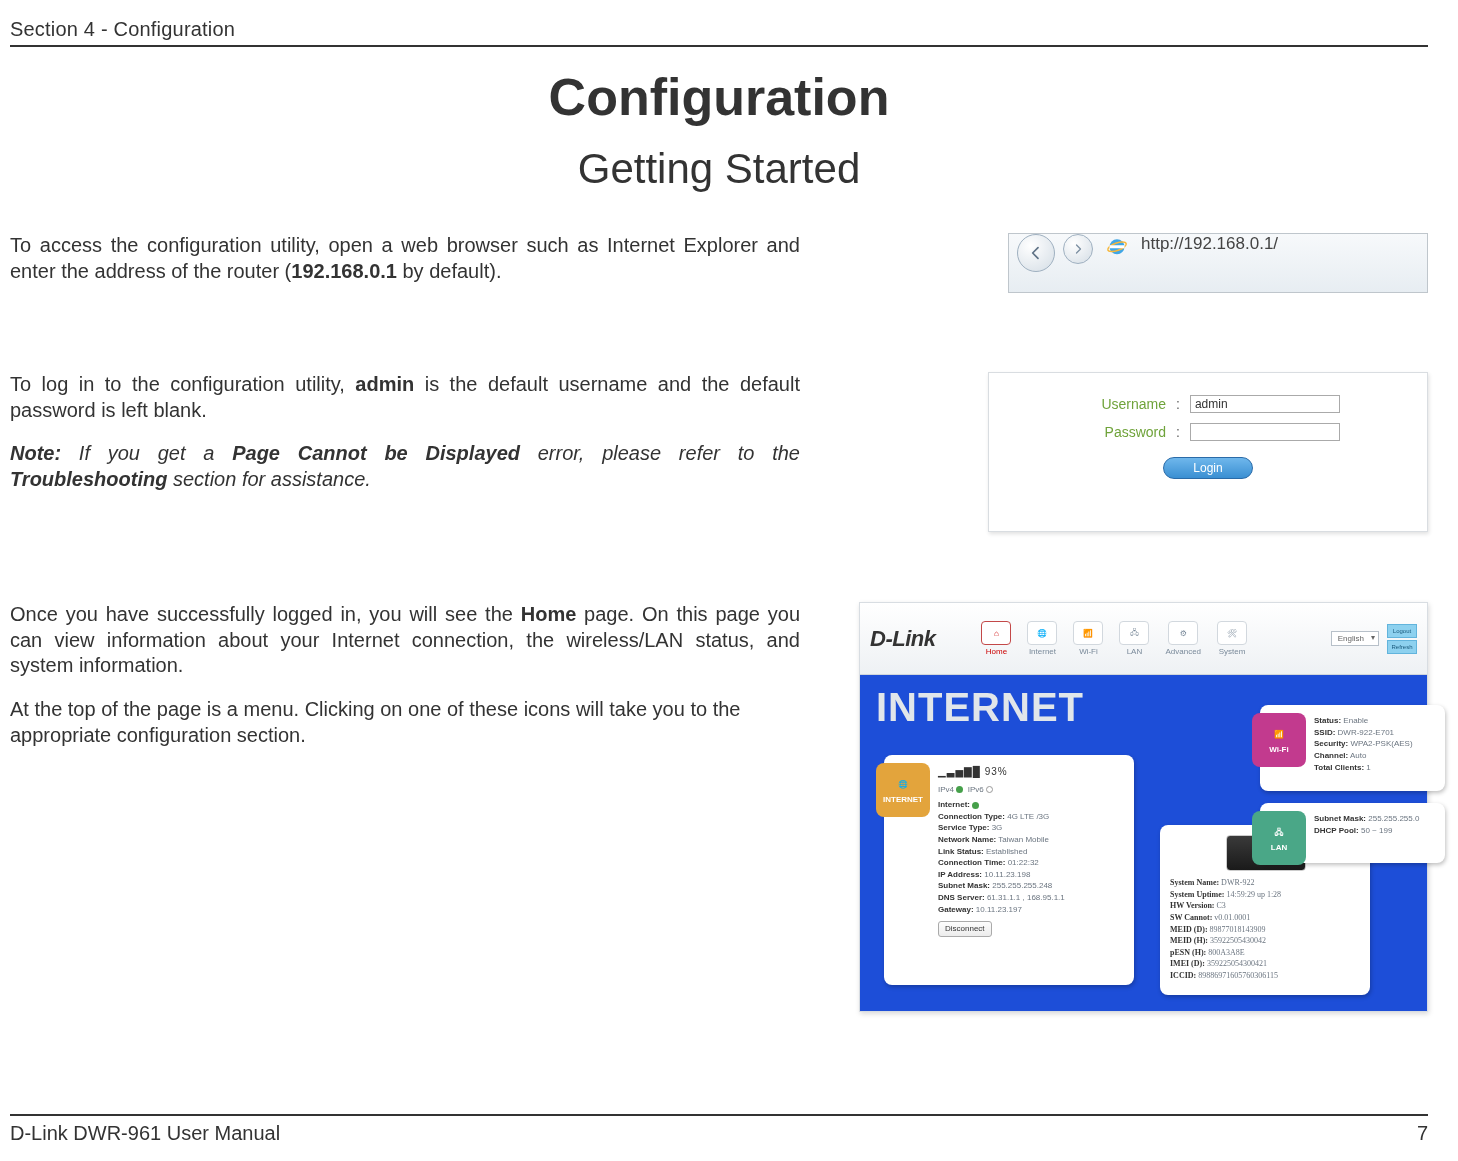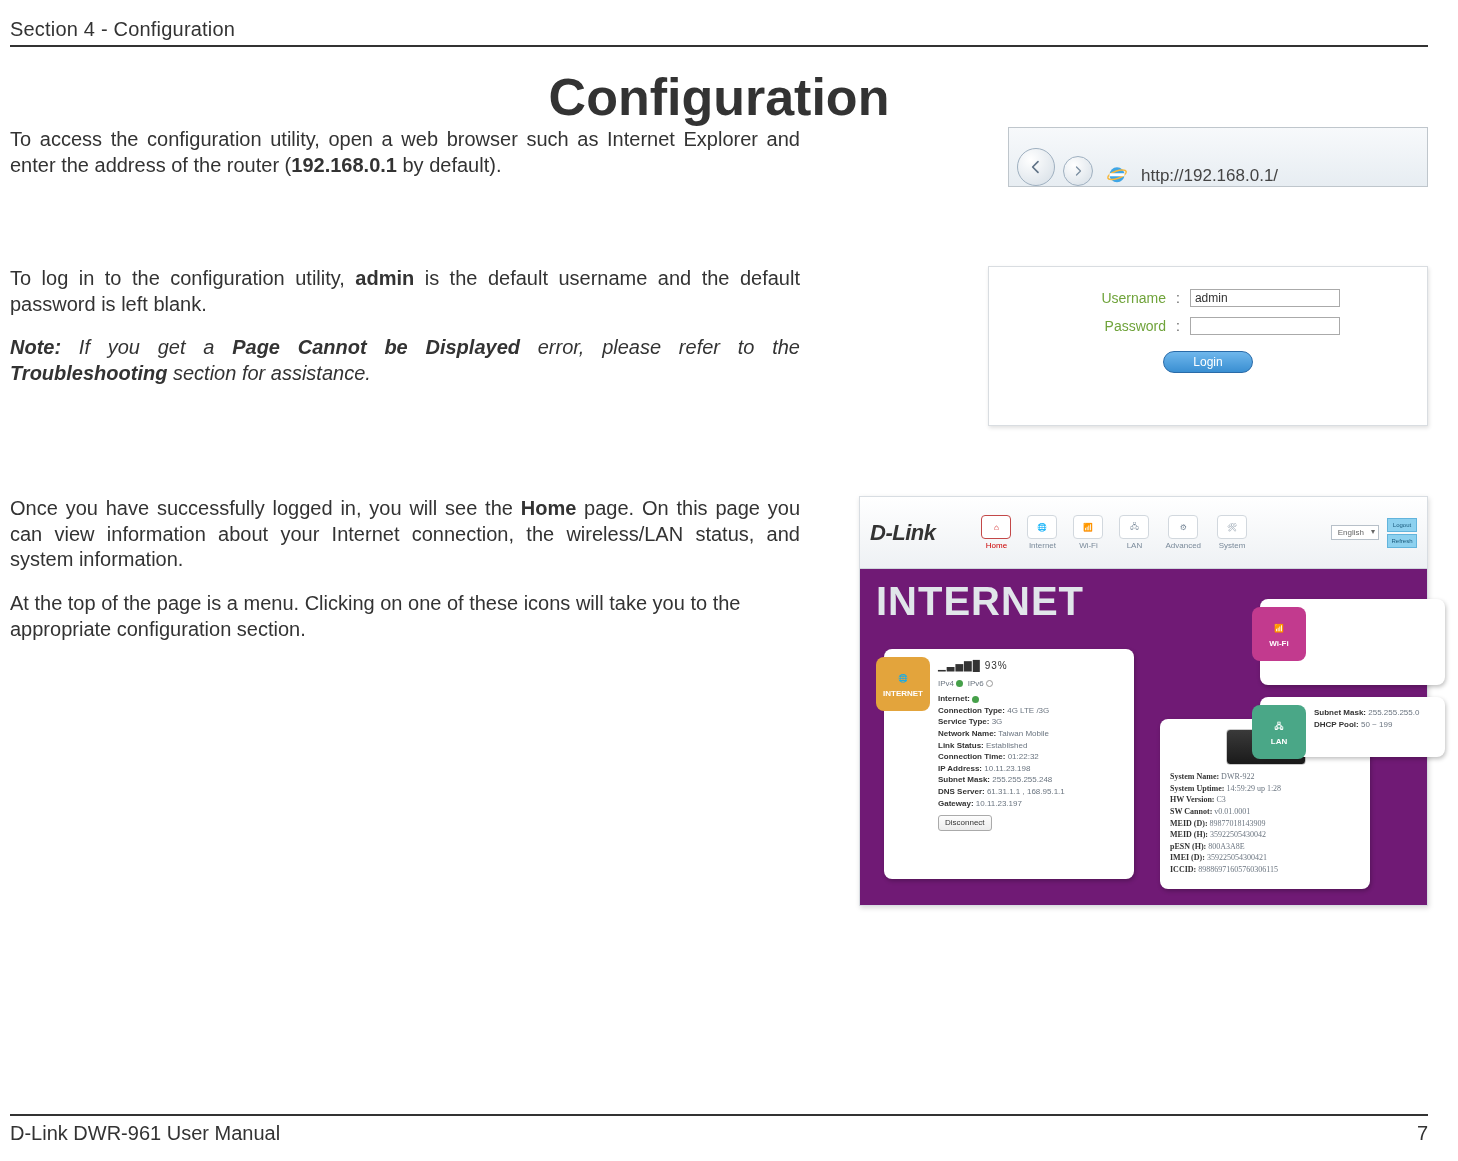--- a/index.html
+++ b/index.html
@@ -10,37 +10,37 @@
 
   .h1 { font-size: 52px; font-weight: 600; text-align: center; margin-top: 6px; }
   .h2 { font-size: 42px; font-weight: 500; text-align: center; margin-top: 18px; margin-bottom: 40px; }
 
   .row { display: flex; gap: 30px; align-items: flex-start; margin-bottom: 70px; }
   .text-col { flex: 0 0 790px; font-size: 20px; line-height: 1.28; text-align: justify; }
   .text-col p { margin-bottom: 18px; }
   .img-col { flex: 1; }
 
   
-  .browser-bar { border: 1px solid #bfc6cc; background: linear-gradient(#f7f9fb,#e7edf2); height: 60px; display: flex; align-items: flex-end; gap: 8px; padding: 0 8px; width: 420px; margin-left: auto; }
+  .browser-bar { border: 1px solid #bfc6cc; background: linear-gradient(#f7f9fb,#e7edf2); height: 60px; display: flex; align-items: flex-start; gap: 8px; padding: 0 8px; width: 420px; margin-left: auto; }
   .nav-circle { width: 38px; height: 38px; border-radius: 50%; border: 1px solid #9fb0c0; background: radial-gradient(circle at 35% 30%, #ffffff, #d4dde5); display:flex; align-items:center; justify-content:center; color:#5f7286; font-size:18px; }
   .nav-fwd { width: 30px; height: 30px; font-size:15px; }
   .ie-icon { width: 24px; height: 24px; display: inline-flex; align-items:center; justify-content:center; margin: 0 4px; }
   .ie-icon svg { width: 24px; height: 24px; }
   .url { font-size: 17px; color: #444; flex: 1; white-space: nowrap; overflow: hidden; }
 
   
   .login-box { width: 440px; height: 160px; margin-left: auto; border: 1px solid #d9dde1; box-shadow: 1px 2px 4px rgba(0,0,0,.12); background: #fff; padding: 22px 28px 16px; display:flex; flex-direction:column; align-items:center; gap:10px; }
   .login-row { display:flex; align-items:center; gap:10px; }
   .login-row .lbl { width: 90px; text-align:right; font-size:14px; color:#6fa33a; }
   .login-row .colon { font-size:14px; color:#666; }
   .login-row .fld { width: 150px; height: 18px; border:1px solid #aaa; font-size:12px; padding:0 4px; display:flex; align-items:center; color:#333; background:#fff; }
   .login-btn { margin-top: 6px; width: 90px; height: 22px; border:1px solid #2a6ba8; border-radius:11px; background: linear-gradient(#6fb7ec,#3a8fd2); color:#fff; font-size:12px; display:flex; align-items:center; justify-content:center; }
 
   
-  .dash { width: 569px; height: 410px; margin-left: auto; border: 1px solid #d8dde2; box-shadow: 1px 2px 5px rgba(0,0,0,.15); background: #701a75; position: relative; font-size: 8px; color:#666; }
+  .dash { width: 569px; height: 410px; margin-left: auto; border: 1px solid #d8dde2; box-shadow: 1px 2px 5px rgba(0,0,0,.15); background: #1d4ed8; position: relative; font-size: 8px; color:#666; }
   .dash-top { height: 72px; display:flex; align-items:center; padding:0 10px; gap: 10px; background: linear-gradient(#fff,#eef1f4); border-bottom:1px solid #d0d6dc; }
   .dash-logo { font-size: 22px; font-weight: 800; font-style: italic; color:#333; letter-spacing:-0.5px; }
   .dash-nav { display:flex; gap: 4px; margin-left: 30px; align-items:center; }
   .dash-nav .nitem { display:flex; flex-direction:column; align-items:center; gap:2px; padding: 2px 6px; font-size:8px; color:#7a8a9a; }
   .dash-nav .nitem.active { color:#c00; }
   .dash-nav .nicon { width: 30px; height: 24px; border:1px solid #d2d8de; border-radius:4px; background:#fff; display:flex; align-items:center; justify-content:center; }
   .dash-nav .nicon.house { border-color:#c34848; }
   .dash-lang { margin-left:auto; display:flex; align-items:center; gap:8px; }
   .dash-lang .sel { border:1px solid #b7c0c9; font-size:8px; padding:2px 14px 2px 6px; background:#fff; position:relative; }
   .dash-lang .sel::after { content:"▾"; position:absolute; right:3px; top:1px; font-size:8px; color:#666; }
@@ -75,20 +75,21 @@
 
   .tab .tab-icon { width:22px; height:16px; display:flex; align-items:center; justify-content:center; margin-bottom:2px; }
 </style>
 </head>
 <body>
 
 <div class="page">
   <div class="running-head">Section 4 - Configuration</div>
 
   <div class="h1">Configuration</div>
+  <div class="h2">Getting Started</div>
 
   <div class="row">
     <div class="text-col">
       <p>
         <span>To access the configuration utility, open a web browser such as Internet Explorer and enter the address of the router (</span><b>192.168.0.1</b><span> by default).</span>
       </p>
     </div>
     <div class="img-col">
       <div class="browser-bar">
         <div class="nav-circle">
@@ -222,20 +223,27 @@
               <div class="kv"><b>IMEI (D):</b> <span>359225054300421</span></div>
               <div class="kv"><b>ICCID:</b> <span>89886971605760306115</span></div>
             </div>
           </div>
 
           <div class="card card-wifi">
             <div class="tab">
               <span class="tab-icon">📶</span>
               <span>Wi-Fi</span>
             </div>
+            <div class="card-content">
+              <div class="kv"><b>Status:</b> <span>Enable</span></div>
+              <div class="kv"><b>SSID:</b> <span>DWR-922-E701</span></div>
+              <div class="kv"><b>Security:</b> <span>WPA2-PSK(AES)</span></div>
+              <div class="kv"><b>Channel:</b> <span>Auto</span></div>
+              <div class="kv"><b>Total Clients:</b> <span>1</span></div>
+            </div>
           </div>
 
           <div class="card card-lan">
             <div class="tab">
               <span class="tab-icon">🖧</span>
               <span>LAN</span>
             </div>
             <div class="card-content">
               <div class="kv"><b>Subnet Mask:</b> <span>255.255.255.0</span></div>
               <div class="kv"><b>DHCP Pool:</b> <span>50 ~ 199</span></div>

